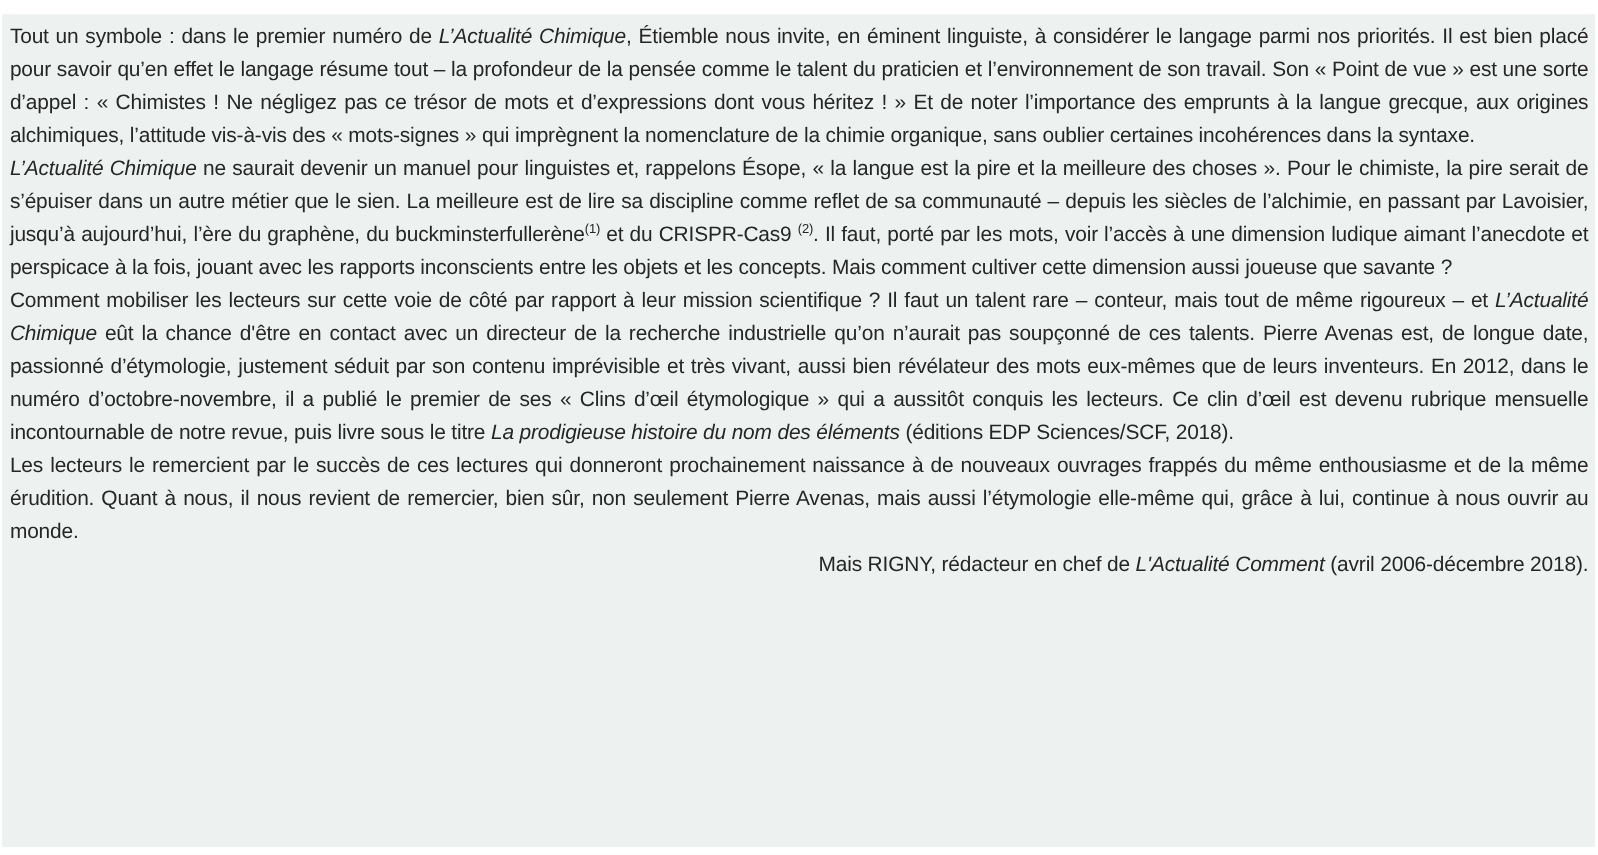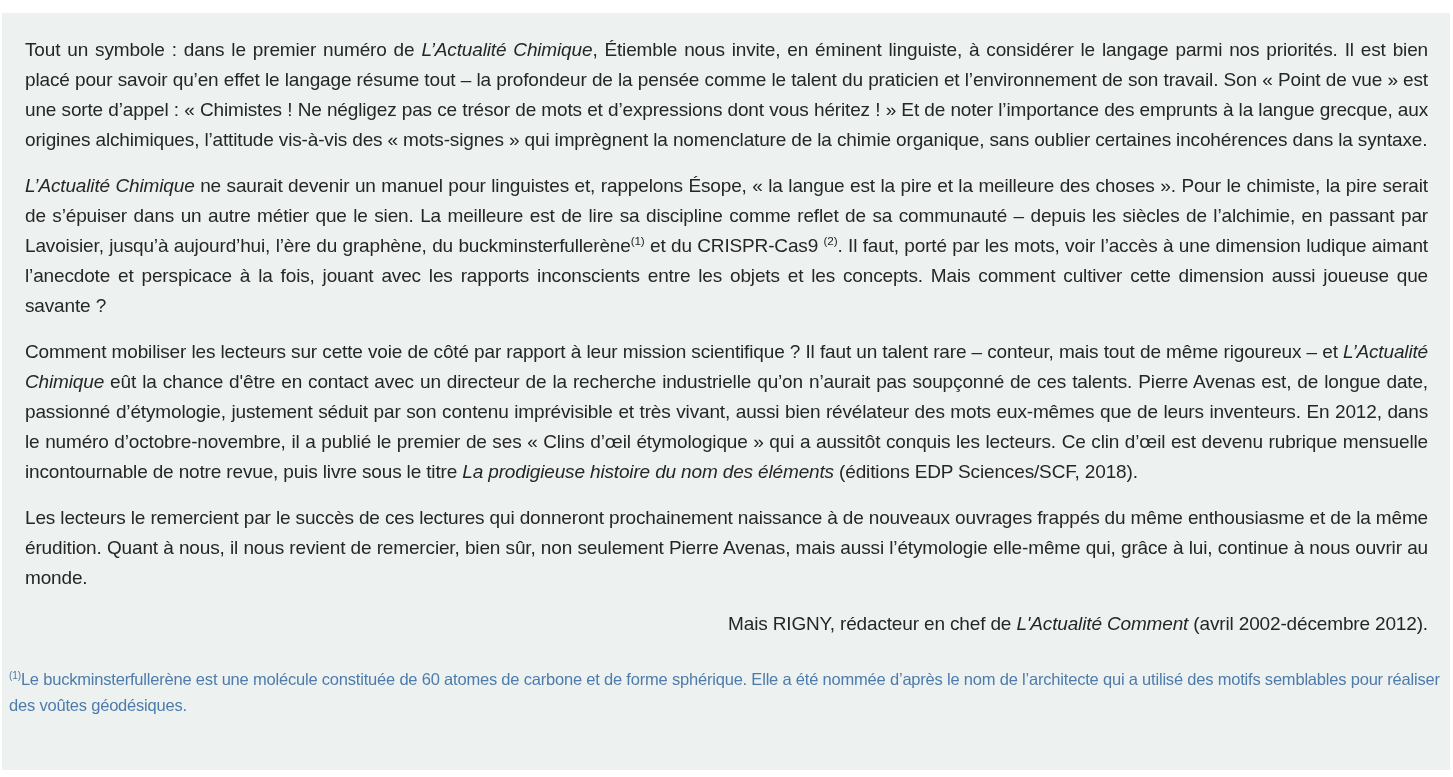--- a/index.html
+++ b/index.html
@@ -20,21 +20,21 @@
     background: #edf1f0;
   }
   .editorial {
     padding: 6px 6px 0 7px;
     color: #262626;
     font-size: 19px;
     line-height: 30px;
     letter-spacing: -0.15px;
   }
   .editorial p {
-    margin: 16px;
+    margin: 0;
     text-align: justify;
   }
   .editorial p.signature {
     text-align: right;
   }
   sup {
     font-size: 0.62em;
     line-height: 0;
     vertical-align: super;
   }
@@ -53,19 +53,18 @@
 </style>
 </head>
 <body>
 
 <div class="page-panel">
   <div class="editorial">
     <p><span>Tout un symbole : dans le premier numéro de </span><i>L’Actualité Chimique</i><span>, Étiemble nous invite, en éminent linguiste, à considérer le langage parmi nos priorités. Il est bien placé pour savoir qu’en effet le langage résume tout – la profondeur de la pensée comme le talent du praticien et l’environnement de son travail. Son « Point de vue » est une sorte d’appel : « Chimistes ! Ne négligez pas ce trésor de mots et d’expressions dont vous héritez ! » Et de noter l’importance des emprunts à la langue grecque, aux origines alchimiques, l’attitude vis-à-vis des « mots-signes » qui imprègnent la nomenclature de la chimie organique, sans oublier certaines incohérences dans la syntaxe.</span></p>
     <p><i>L’Actualité Chimique</i><span> ne saurait devenir un manuel pour linguistes et, rappelons Ésope, « la langue est la pire et la meilleure des choses ». Pour le chimiste, la pire serait de s’épuiser dans un autre métier que le sien. La meilleure est de lire sa discipline comme reflet de sa communauté – depuis les siècles de l’alchimie, en passant par Lavoisier, jusqu’à aujourd’hui, l’ère du graphène, du buckminsterfullerène</span><sup>(1)</sup><span> et du CRISPR-Cas9 </span><sup>(2)</sup><span>. Il faut, porté par les mots, voir l’accès à une dimension ludique aimant l’anecdote et perspicace à la fois, jouant avec les rapports inconscients entre les objets et les concepts. Mais comment cultiver cette dimension aussi joueuse que savante ?</span></p>
     <p><span>Comment mobiliser les lecteurs sur cette voie de côté par rapport à leur mission scientifique ? Il faut un talent rare – conteur, mais tout de même rigoureux – et </span><i>L’Actualité Chimique</i><span> eût la chance d'être en contact avec un directeur de la recherche industrielle qu’on n’aurait pas soupçonné de ces talents. Pierre Avenas est, de longue date, passionné d’étymologie, justement séduit par son contenu imprévisible et très vivant, aussi bien révélateur des mots eux-mêmes que de leurs inventeurs. En 2012, dans le numéro d’octobre-novembre, il a publié le premier de ses « Clins d’œil étymologique » qui a aussitôt conquis les lecteurs. Ce clin d’œil est devenu rubrique mensuelle incontournable de notre revue, puis livre sous le titre </span><i>La prodigieuse histoire du nom des éléments</i><span> (éditions EDP Sciences/SCF, 2018).</span></p>
     <p><span>Les lecteurs le remercient par le succès de ces lectures qui donneront prochainement naissance à de nouveaux ouvrages frappés du même enthousiasme et de la même érudition. Quant à nous, il nous revient de remercier, bien sûr, non seulement Pierre Avenas, mais aussi l’étymologie elle-même qui, grâce à lui, continue à nous ouvrir au monde.</span></p>
-    <p class="signature"><span>Mais RIGNY, rédacteur en chef de </span><i>L'Actualité Comment</i><span> (avril 2002-décembre 2012).</span></p>
+    <p class="signature"><span>Mais RIGNY, rédacteur en chef de </span><i>L'Actualité Comment</i><span> (avril 2006-décembre 2018).</span></p>
 
     <div class="footnotes">
-      <p><sup>(1)</sup><span>Le buckminsterfullerène est une molécule constituée de 60 atomes de carbone et de forme sphérique. Elle a été nommée d’après le nom de l’architecte qui a utilisé des motifs semblables pour réaliser des voûtes géodésiques.</span></p>
     </div>
   </div>
 </div>
 
 </body></html>

